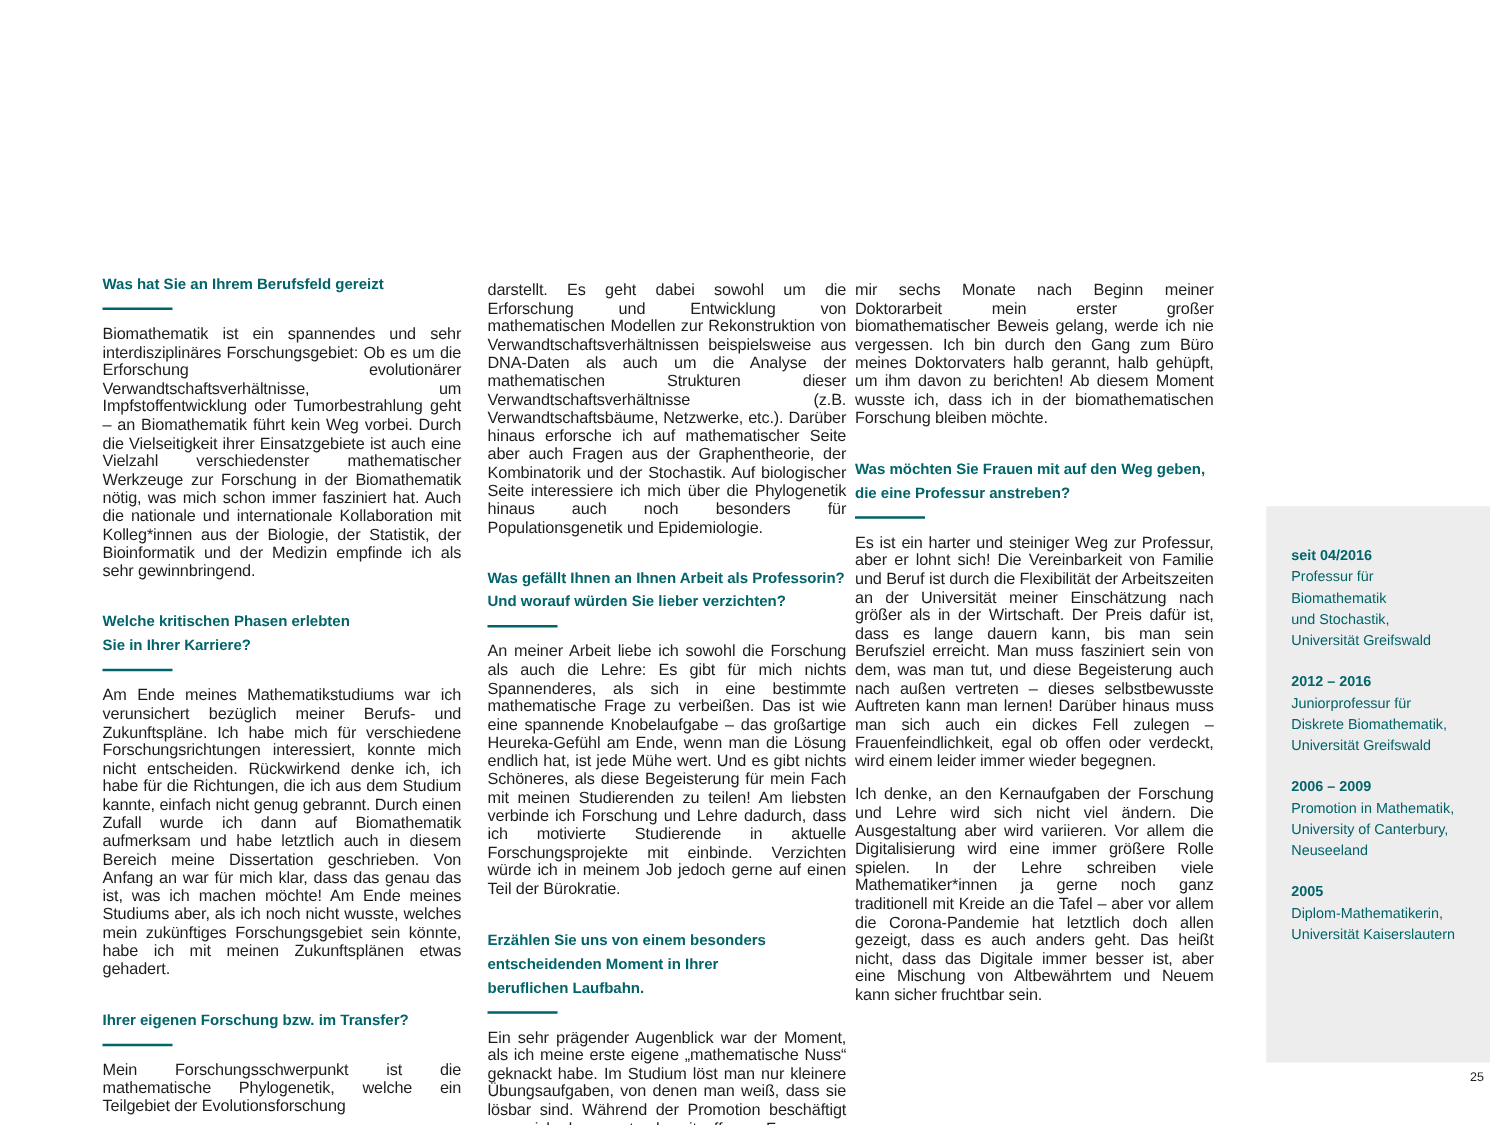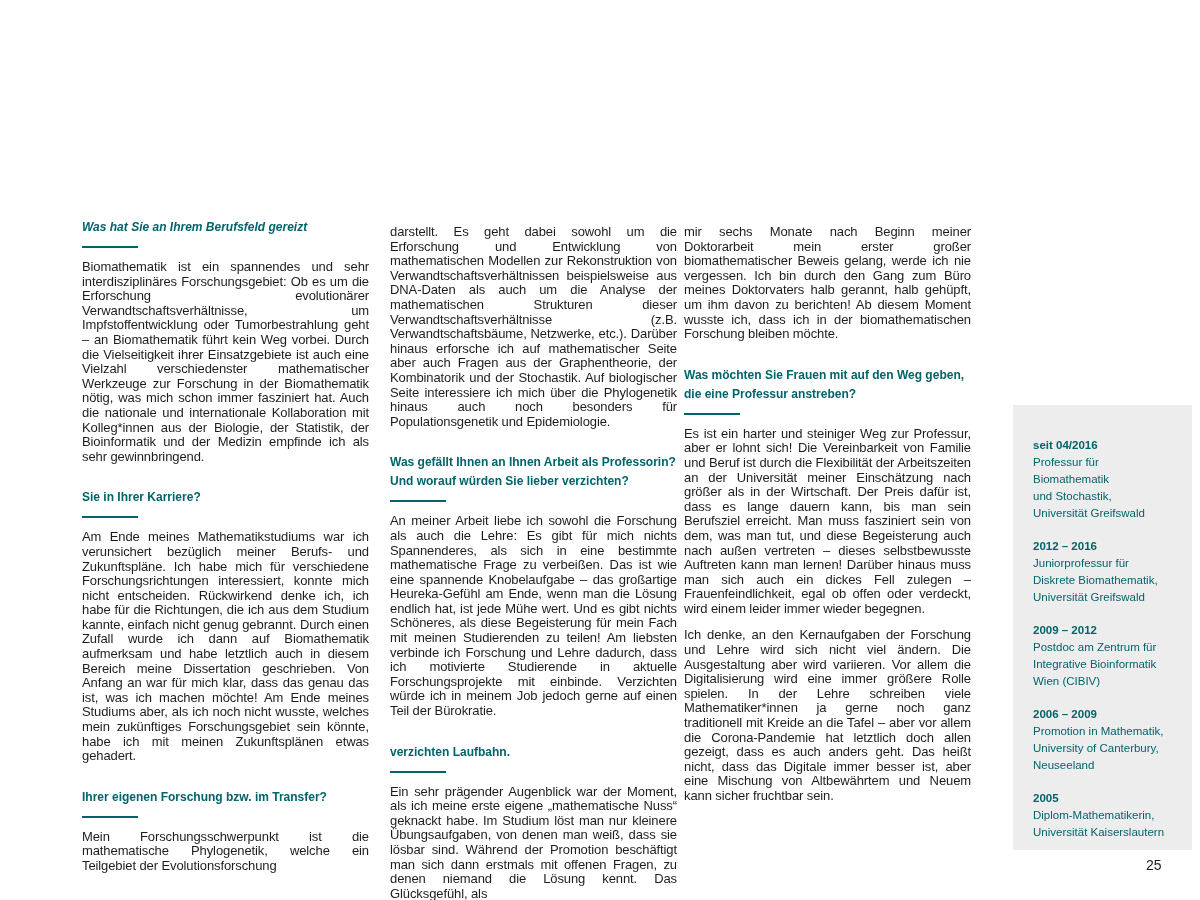--- a/index.html
+++ b/index.html
@@ -21,21 +21,21 @@
   .col {
     position: absolute;
     top: 218px;
     width: 287px;
   }
   .col-1 { left: 82px; }
   .col-2 { left: 390px; }
   .col-3 { left: 684px; }
 
   .question { margin: 24px 0 0 0; }
-  .question.first { margin-top: 0; font-style: italic; }
+  .question.first { margin-top: 0; }
   .q-line {
     display: block;
     font-weight: bold;
     font-size: 12px;
     line-height: 19px;
     color: var(--accent);
   }
   .rule {
     width: 56px;
     height: 2px;
@@ -67,39 +67,40 @@
   .cv-entry {
     color: var(--accent);
     font-size: 11.5px;
     line-height: 17px;
     margin-bottom: 16px;
   }
   .cv-period { font-weight: bold; }
 
   .page-number {
     position: absolute;
-    left: 1146px;
+    left: 1176px;
     top: 857px;
-    font-size: 14px;
+    font-size: 10px;
     color: var(--body-text);
   }
 </style>
 </head>
 <body>
 
 <div class="page">
 
   <section class="col col-1">
     <div class="question first">
       <span class="q-line">Was hat Sie an Ihrem Berufsfeld gereizt</span>
       <div class="rule"></div>
     </div>
     <p class="answer">Biomathematik ist ein spannendes und sehr interdisziplinäres Forschungsgebiet: Ob es um die Erforschung evolutionärer Verwandtschaftsverhältnisse, um Impfstoffentwicklung oder Tumorbestrahlung geht – an Biomathematik führt kein Weg vorbei. Durch die Vielseitigkeit ihrer Einsatzgebiete ist auch eine Vielzahl verschiedenster mathematischer Werkzeuge zur Forschung in der Biomathematik nötig, was mich schon immer fasziniert hat. Auch die nationale und internationale Kollaboration mit Kolleg*innen aus der Biologie, der Statistik, der Bioinformatik und der Medizin empfinde ich als sehr gewinnbringend.</p>
 
     <div class="question">
+      <span class="q-line">Welche kritischen Phasen erlebten</span>
       <span class="q-line">Sie in Ihrer Karriere?</span>
       <div class="rule"></div>
     </div>
     <p class="answer">Am Ende meines Mathematikstudiums war ich verunsichert bezüglich meiner Berufs- und Zukunftspläne. Ich habe mich für verschiedene Forschungsrichtungen interessiert, konnte mich nicht entscheiden. Rückwirkend denke ich, ich habe für die Richtungen, die ich aus dem Studium kannte, einfach nicht genug gebrannt. Durch einen Zufall wurde ich dann auf Biomathematik aufmerksam und habe letztlich auch in diesem Bereich meine Dissertation geschrieben. Von Anfang an war für mich klar, dass das genau das ist, was ich machen möchte! Am Ende meines Studiums aber, als ich noch nicht wusste, welches mein zukünftiges Forschungsgebiet sein könnte, habe ich mit meinen Zukunftsplänen etwas gehadert.</p>
 
     <div class="question">
       <span class="q-line">Ihrer eigenen Forschung bzw. im Transfer?</span>
       <div class="rule"></div>
     </div>
     <p class="answer">Mein Forschungsschwerpunkt ist die mathematische Phylogenetik, welche ein Teilgebiet der Evolutionsforschung</p>
@@ -109,21 +110,23 @@
     <p class="answer cont">darstellt. Es geht dabei sowohl um die Erforschung und Entwicklung von mathematischen Modellen zur Rekonstruktion von Verwandtschaftsverhältnissen beispielsweise aus DNA-Daten als auch um die Analyse der mathematischen Strukturen dieser Verwandtschaftsverhältnisse (z.B. Verwandtschaftsbäume, Netzwerke, etc.). Darüber hinaus erforsche ich auf mathematischer Seite aber auch Fragen aus der Graphentheorie, der Kombinatorik und der Stochastik. Auf biologischer Seite interessiere ich mich über die Phylogenetik hinaus auch noch besonders für Populationsgenetik und Epidemiologie.</p>
 
     <div class="question">
       <span class="q-line">Was gefällt Ihnen an Ihnen Arbeit als Professorin?</span>
       <span class="q-line">Und worauf würden Sie lieber verzichten?</span>
       <div class="rule"></div>
     </div>
     <p class="answer">An meiner Arbeit liebe ich sowohl die Forschung als auch die Lehre: Es gibt für mich nichts Spannenderes, als sich in eine bestimmte mathematische Frage zu verbeißen. Das ist wie eine spannende Knobelaufgabe – das großartige Heureka-Gefühl am Ende, wenn man die Lösung endlich hat, ist jede Mühe wert. Und es gibt nichts Schöneres, als diese Begeisterung für mein Fach mit meinen Studierenden zu teilen! Am liebsten verbinde ich Forschung und Lehre dadurch, dass ich motivierte Studierende in aktuelle Forschungsprojekte mit einbinde. Verzichten würde ich in meinem Job jedoch gerne auf einen Teil der Bürokratie.</p>
 
     <div class="question">
-      <span class="q-line">verzichten Laufbahn.</span>
+      <span class="q-line">Erzählen Sie uns von einem besonders</span>
+      <span class="q-line">entscheidenden Moment in Ihrer</span>
+      <span class="q-line">beruflichen Laufbahn.</span>
       <div class="rule"></div>
     </div>
     <p class="answer">Ein sehr prägender Augenblick war der Moment, als ich meine erste eigene „mathematische Nuss“ geknackt habe. Im Studium löst man nur kleinere Übungsaufgaben, von denen man weiß, dass sie lösbar sind. Während der Promotion beschäftigt man sich dann erstmals mit offenen Fragen, zu denen niemand die Lösung kennt. Das Glücksgefühl, als</p>
   </section>
 
   <section class="col col-3">
     <p class="answer cont">mir sechs Monate nach Beginn meiner Doktorarbeit mein erster großer biomathematischer Beweis gelang, werde ich nie vergessen. Ich bin durch den Gang zum Büro meines Doktorvaters halb gerannt, halb gehüpft, um ihm davon zu berichten! Ab diesem Moment wusste ich, dass ich in der biomathematischen Forschung bleiben möchte.</p>
 
     <div class="question">
       <span class="q-line">Was möchten Sie Frauen mit auf den Weg geben,</span>
@@ -143,26 +146,20 @@
       <div class="cv-line">und Stochastik,</div>
       <div class="cv-line">Universität Greifswald</div>
     </div>
     <div class="cv-entry">
       <div class="cv-period">2012 – 2016</div>
       <div class="cv-line">Juniorprofessur für</div>
       <div class="cv-line">Diskrete Biomathematik,</div>
       <div class="cv-line">Universität Greifswald</div>
     </div>
     <div class="cv-entry">
-      <div class="cv-period">2009 – 2012</div>
-      <div class="cv-line">Postdoc am Zentrum für</div>
-      <div class="cv-line">Integrative Bioinformatik</div>
-      <div class="cv-line">Wien (CIBIV)</div>
-    </div>
-    <div class="cv-entry">
       <div class="cv-period">2006 – 2009</div>
       <div class="cv-line">Promotion in Mathematik,</div>
       <div class="cv-line">University of Canterbury,</div>
       <div class="cv-line">Neuseeland</div>
     </div>
     <div class="cv-entry">
       <div class="cv-period">2005</div>
       <div class="cv-line">Diplom-Mathematikerin,</div>
       <div class="cv-line">Universität Kaiserslautern</div>
     </div>

